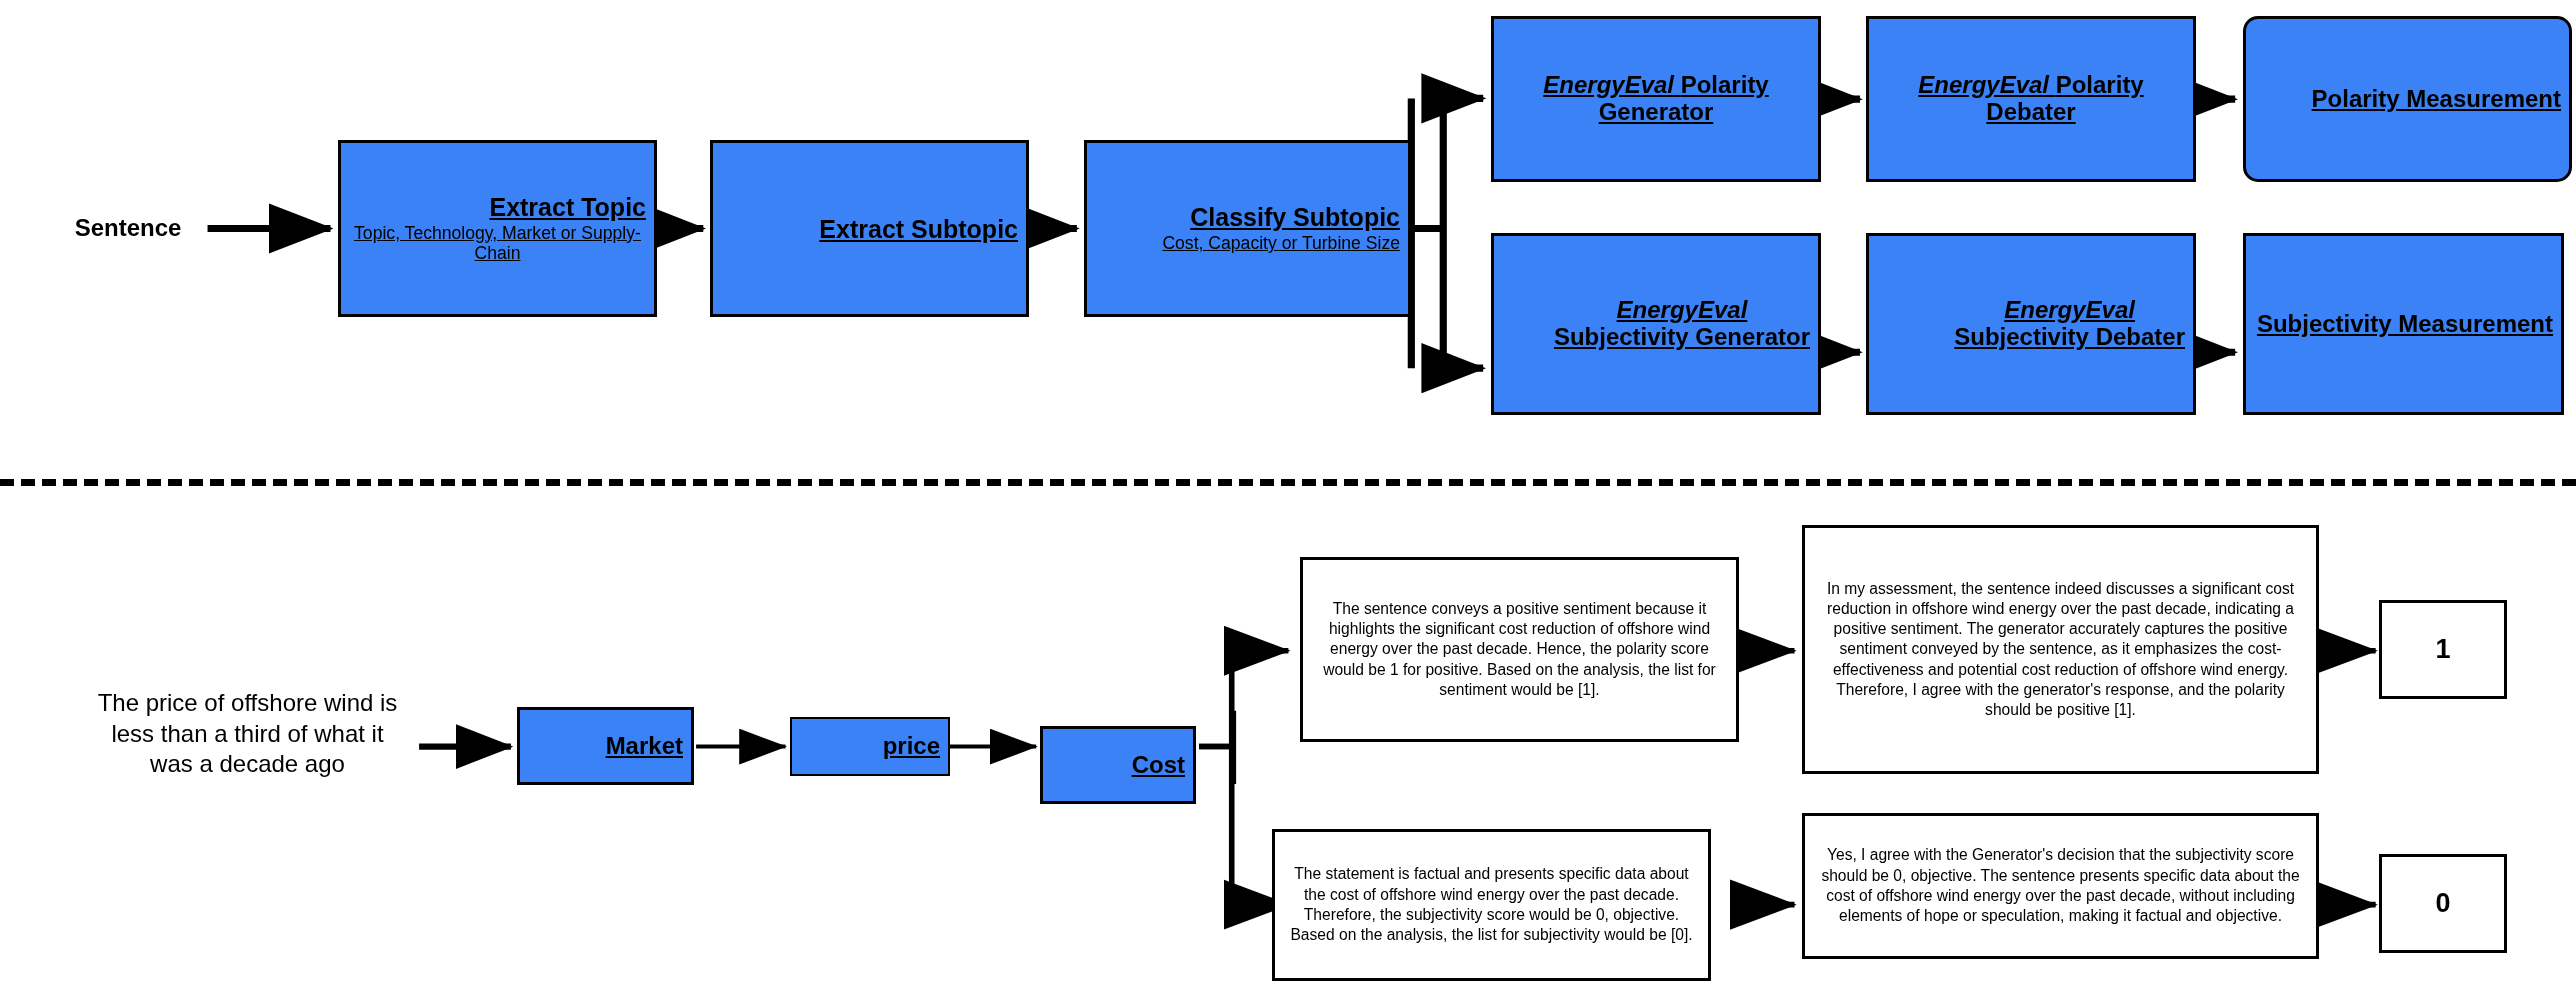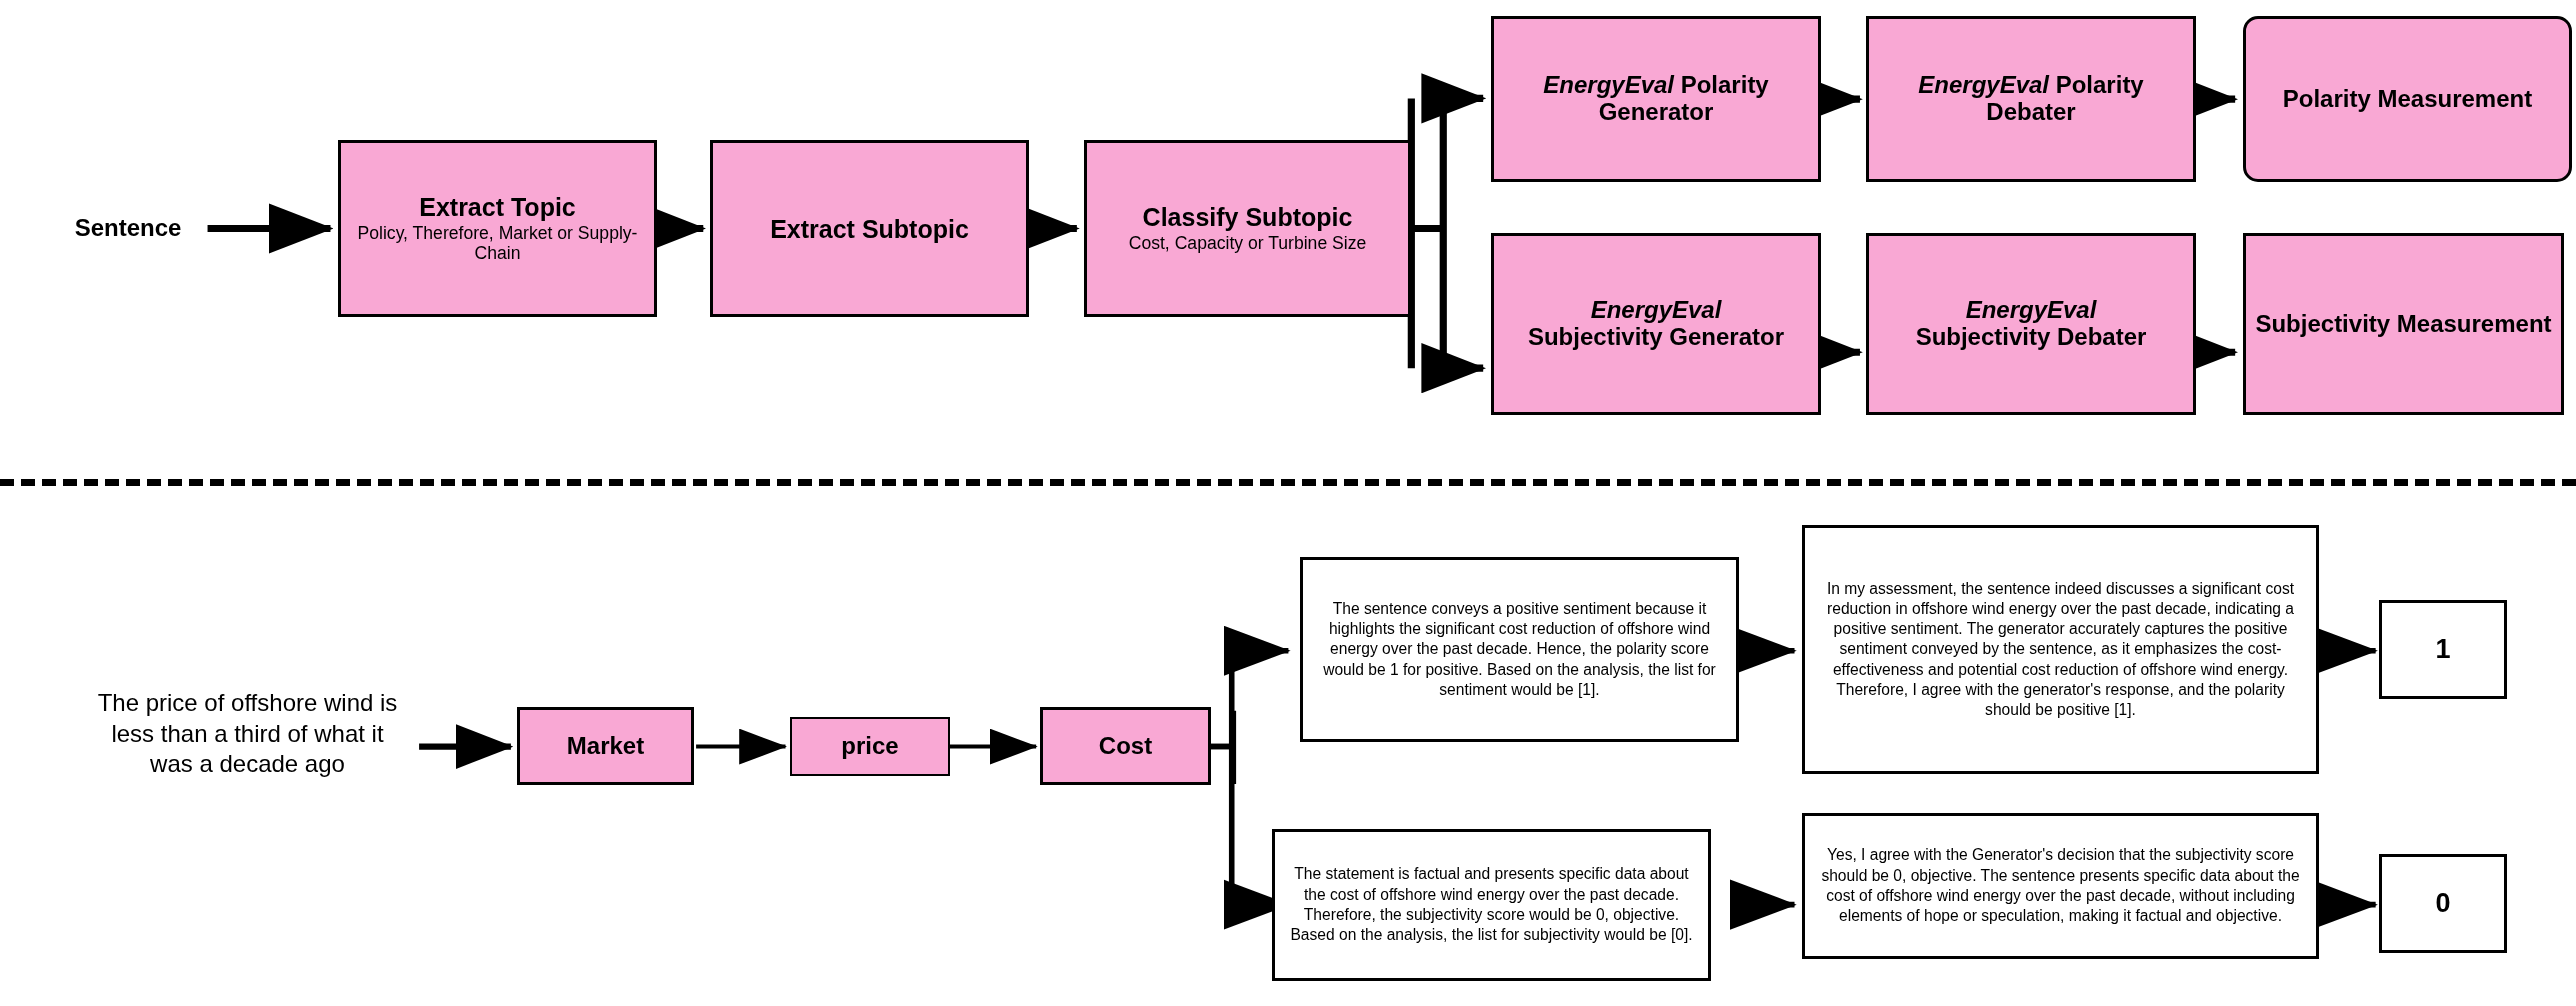--- a/index.html
+++ b/index.html
@@ -17,27 +17,28 @@
     height: 1007px;
     background: #ffffff;
     overflow: hidden;
   }
 
   
   .node {
     position: absolute;
     box-sizing: border-box;
     border: 3.2px solid #000000;
-    background: #f9a8d4;
+    background: #3b82f6;
     display: flex;
     flex-direction: column;
-    align-items: center;
+    align-items: flex-end;
     justify-content: center;
     text-align: center;
     padding: 3.2px 8px;
+    text-decoration: underline;
   }
   .node .ttl {
     font-weight: bold;
     line-height: 1.12;
   }
   .node .sub {
     font-weight: normal;
     line-height: 1.18;
   }
   .node .ttl em {
@@ -169,21 +170,21 @@
     <line x1="2910" y1="815" x2="2976" y2="815" stroke="#000" stroke-width="7" marker-end="url(#ahThin)"></line>
     <line x1="2910" y1="1133" x2="2976" y2="1133" stroke="#000" stroke-width="7" marker-end="url(#ahThin)"></line>
   </svg>
 
   <div class="plain-label" style="left:48px; top:214px; width:160px;">
     <span>Sentence</span>
   </div>
 
   <div class="node t-main" style="left:338px; top:140px; width:319px; height:177px;">
     <div class="ttl">Extract Topic</div>
-    <div class="sub">Policy, Therefore, Market or Supply-Chain</div>
+    <div class="sub">Topic, Technology, Market or Supply-Chain</div>
   </div>
 
   <div class="node t-main" style="left:710px; top:140px; width:319px; height:177px;">
     <div class="ttl">Extract Subtopic</div>
   </div>
 
   <div class="node t-main" style="left:1084px; top:140px; width:327px; height:177px;">
     <div class="ttl">Classify Subtopic</div>
     <div class="sub">Cost, Capacity or Turbine Size</div>
   </div>
@@ -231,21 +232,21 @@
   </div>
 
   <div class="node chip" style="left:517px; top:707px; width:177px; height:78px;">
     <div class="ttl">Market</div>
   </div>
 
   <div class="node chip" style="left:790px; top:717px; width:160px; height:59px; border-width:2.4px;">
     <div class="ttl">price</div>
   </div>
 
-  <div class="node chip" style="left:1040px; top:707px; width:171px; height:78px;">
+  <div class="node chip" style="left:1040px; top:726px; width:156px; height:78px;">
     <div class="ttl">Cost</div>
   </div>
 
   <div class="textbox" style="left:1300px; top:557px; width:439px; height:185px;">
     <p>The sentence conveys a positive sentiment because it highlights the significant cost reduction of offshore wind energy over the past decade. Hence, the polarity score would be 1 for positive. Based on the analysis, the list for sentiment would be [1].</p>
   </div>
 
   <div class="textbox" style="left:1802px; top:525px; width:517px; height:249px;">
     <p>In my assessment, the sentence indeed discusses a significant cost reduction in offshore wind energy over the past decade, indicating a positive sentiment. The generator accurately captures the positive sentiment conveyed by the sentence, as it emphasizes the cost-effectiveness and potential cost reduction of offshore wind energy. Therefore, I agree with the generator's response, and the polarity should be positive [1].</p>
   </div>

